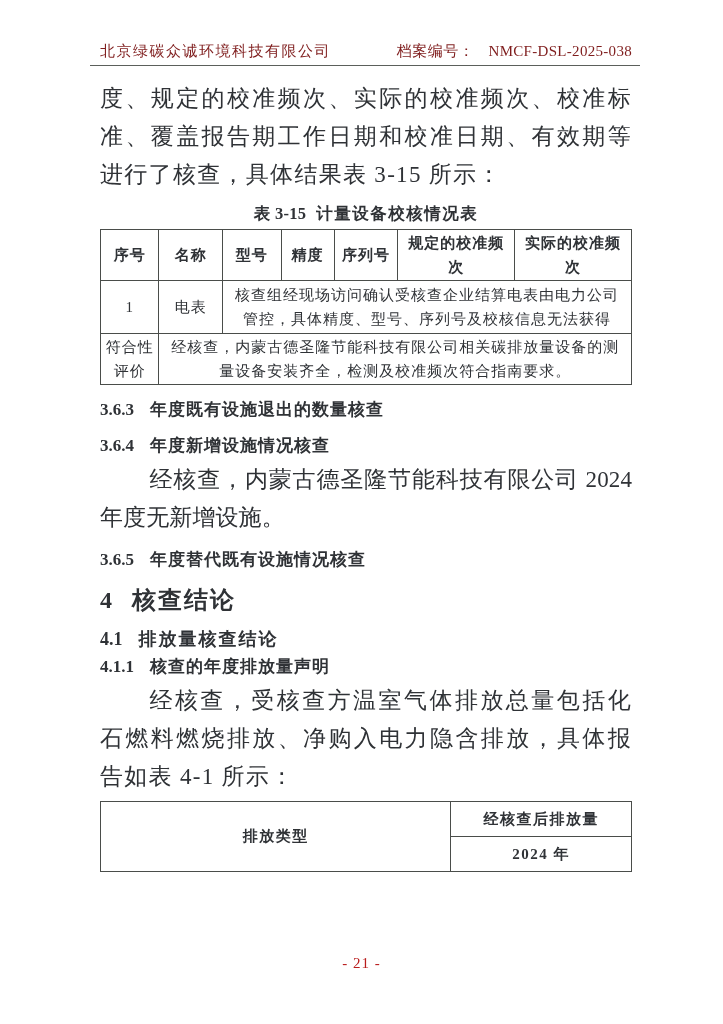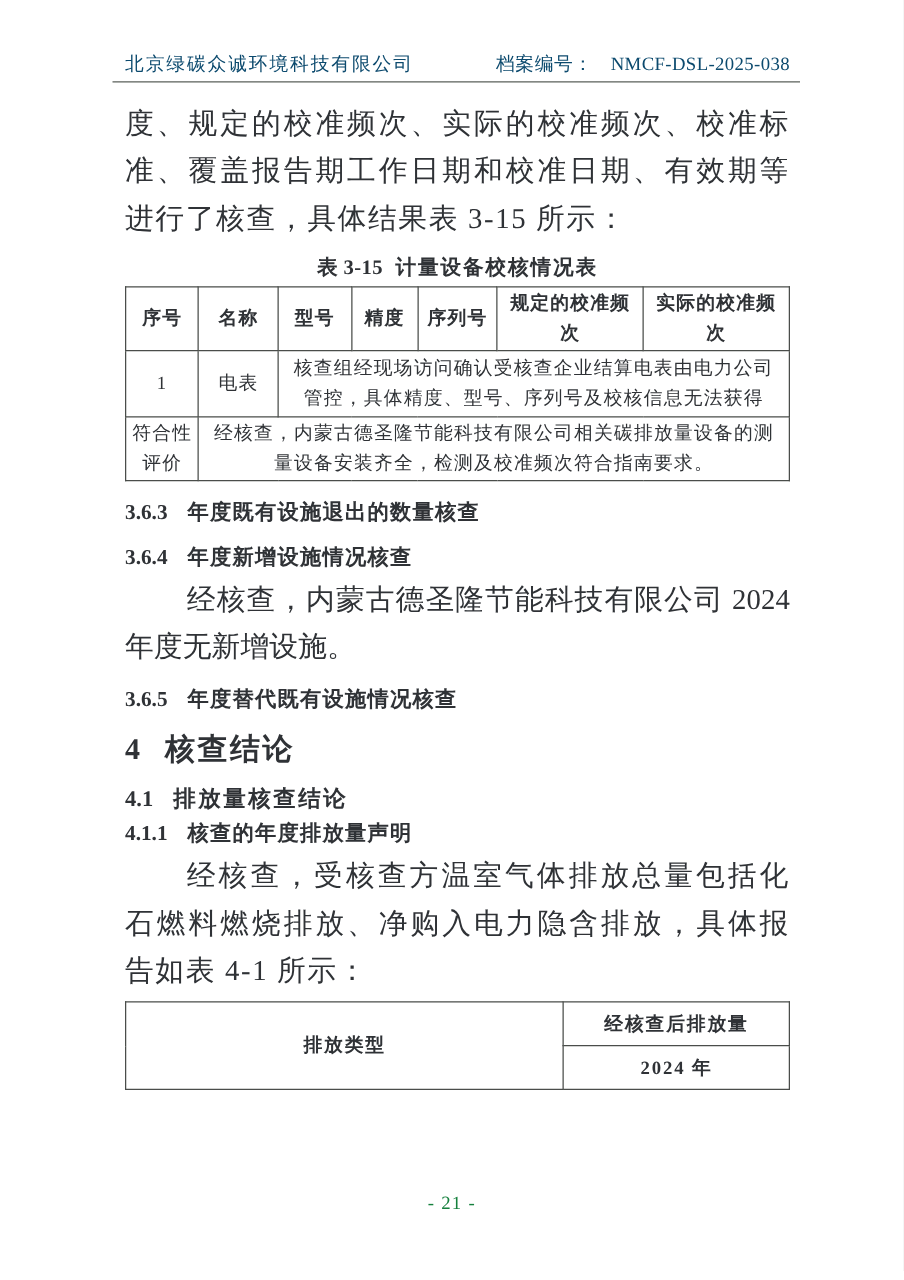--- a/index.html
+++ b/index.html
@@ -14,21 +14,21 @@
     font-family: "Liberation Serif", "DejaVu Serif", serif;
     color: #2f3236;
     overflow: hidden;
   }
   
   .doc-header {
     display: flex;
     justify-content: space-between;
     align-items: baseline;
     font-size: 15px;
-    color: #0c4a6e;
+    color: #7f1d1d;
     letter-spacing: 1.5px;
     height: 18px;
   }
   .doc-header .file-group { letter-spacing: 0.5px; }
   .doc-header .file-number { margin-left: 10px; letter-spacing: 0.3px; }
   .header-rule {
     border: none;
     border-top: 1.5px solid #5b605b;
     margin: 5px -8px 0 -10px;
   }
@@ -94,21 +94,21 @@
     padding: 1px 4px;
   }
   
   .doc-footer {
     position: absolute;
     left: 0; right: 0;
     bottom: 52px;
     text-align: center;
     font-size: 15px;
     letter-spacing: 1px;
-    color: #15803d;
+    color: #b91c1c;
   }
 </style>
 </head>
 <body>
 
 <div class="page">
 
   <div class="doc-header">
     <span>北京绿碳众诚环境科技有限公司</span>
     <span class="file-group">

